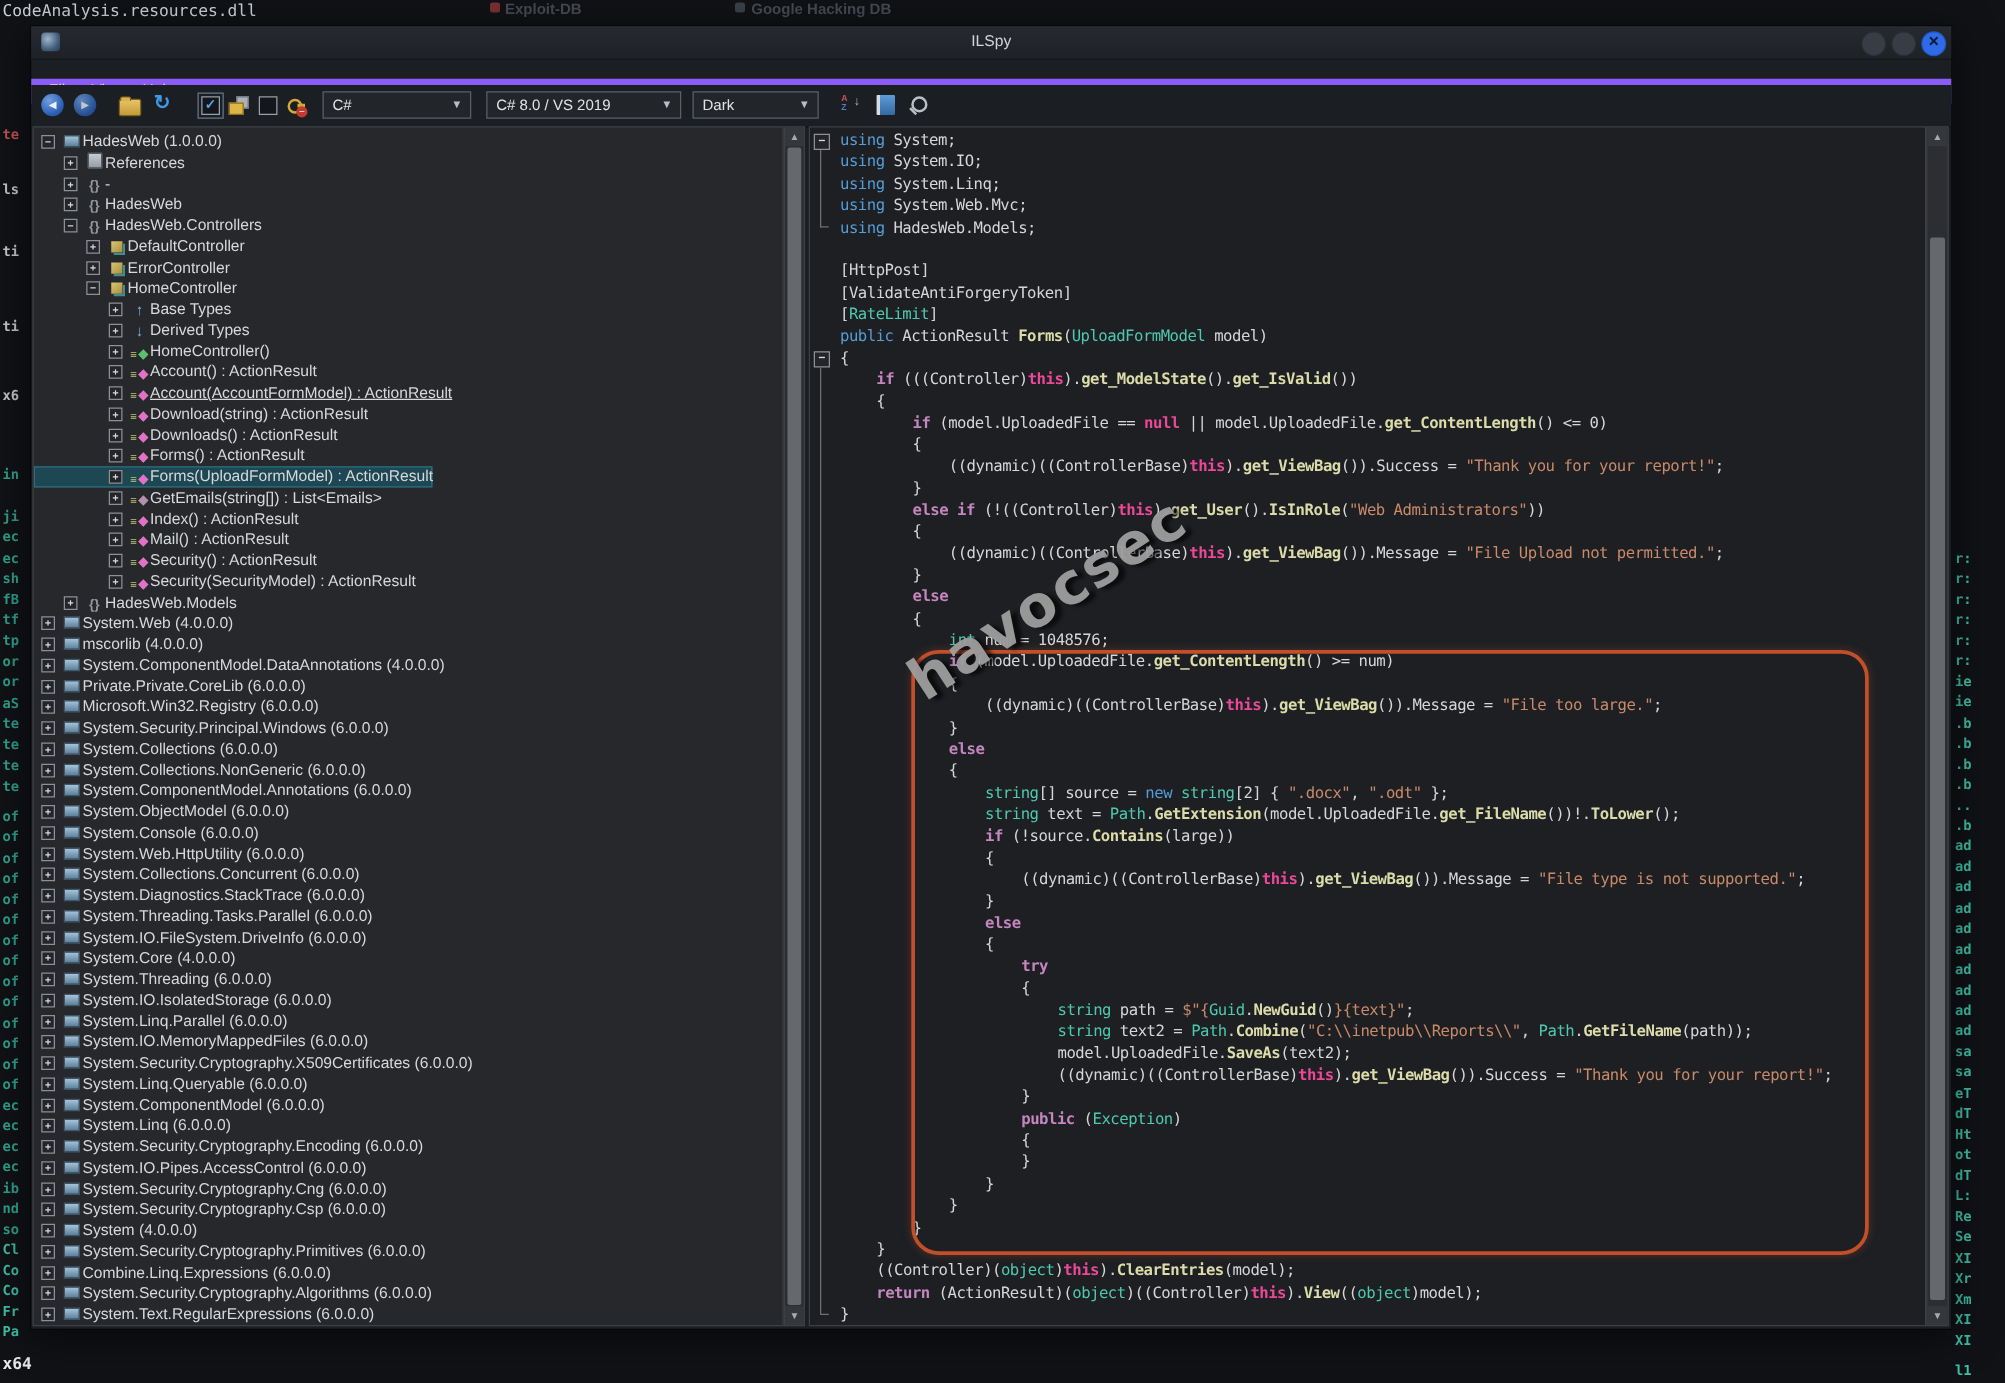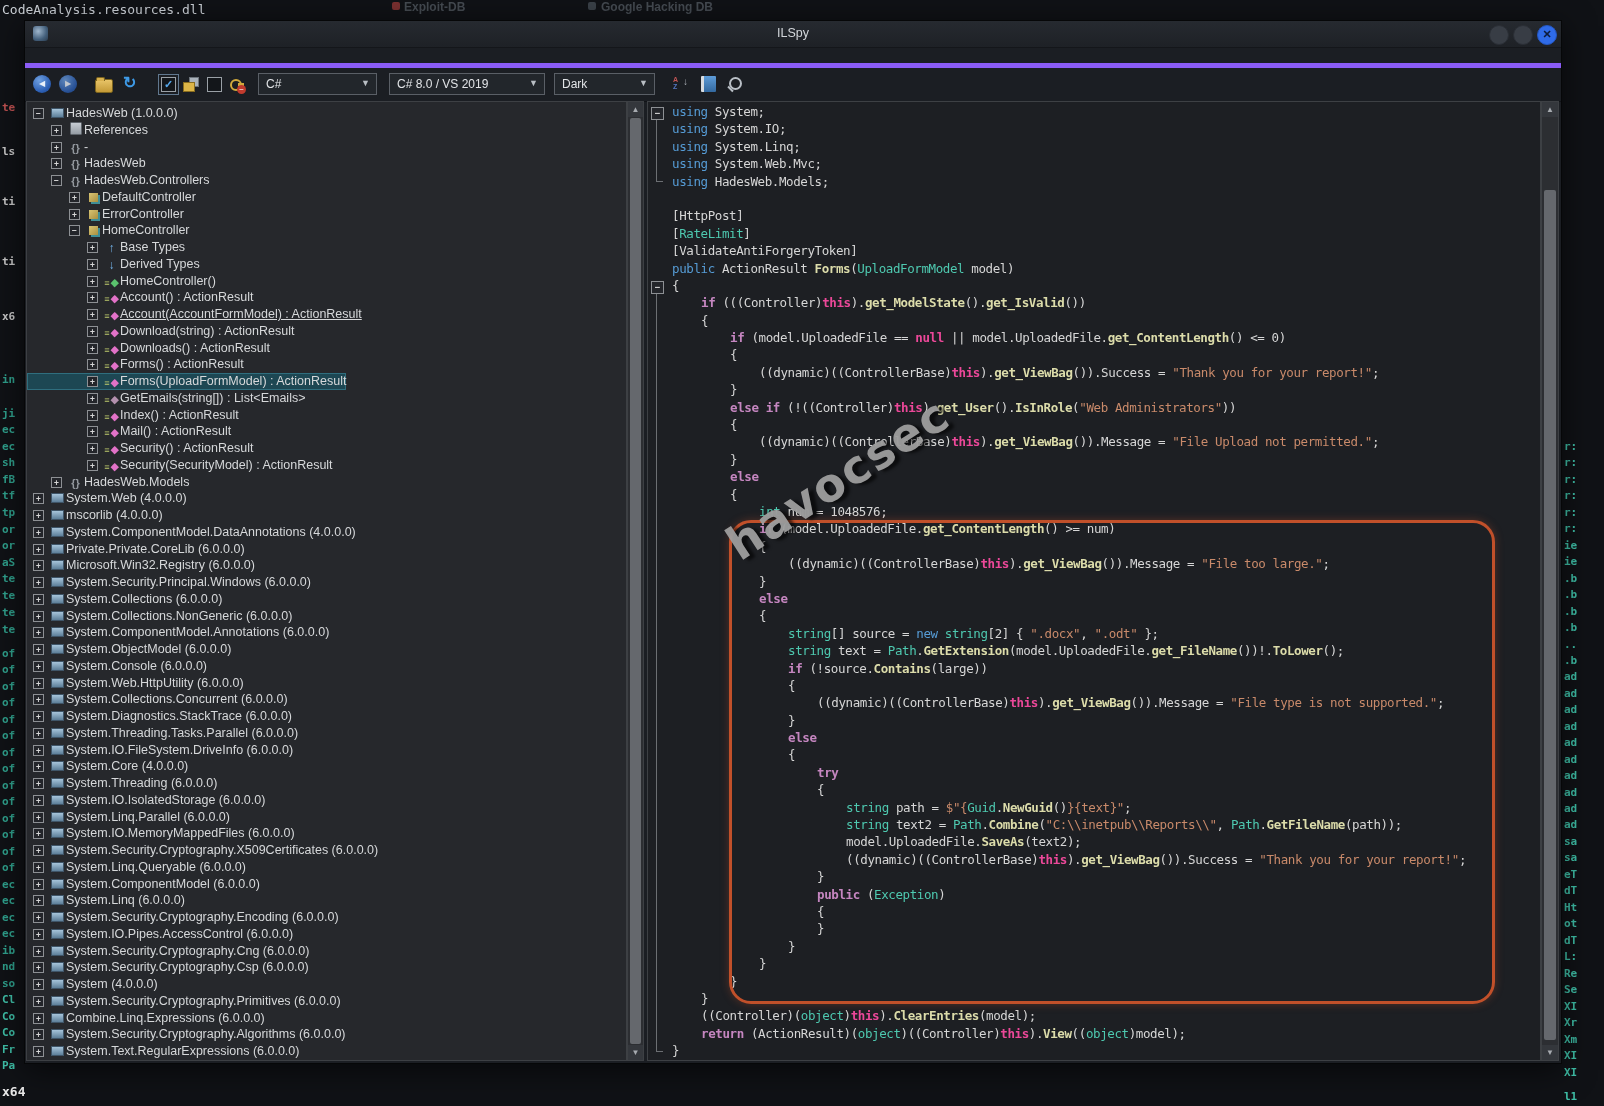--- a/index.html
+++ b/index.html
@@ -310,22 +310,22 @@
     <div class="foldguide" style="top:17px;height:62px;"></div>
     <div class="foldguide" style="top:192px;height:757px;"></div>
     <div id="codelines">
         <div class="cline" style="padding-left: 24px;"><span class="c-k">using</span><span class="c-w"> System;</span></div>
         <div class="cline" style="padding-left: 24px;"><span class="c-k">using</span><span class="c-w"> System.IO;</span></div>
         <div class="cline" style="padding-left: 24px;"><span class="c-k">using</span><span class="c-w"> System.Linq;</span></div>
         <div class="cline" style="padding-left: 24px;"><span class="c-k">using</span><span class="c-w"> System.Web.Mvc;</span></div>
         <div class="cline" style="padding-left: 24px;"><span class="c-k">using</span><span class="c-w"> HadesWeb.Models;</span></div>
         <div class="cline" style="padding-left: 24px;"></div>
         <div class="cline" style="padding-left: 24px;"><span class="c-w">[HttpPost]</span></div>
+        <div class="cline" style="padding-left: 24px;"><span class="c-w">[ValidateAntiForgeryToken]</span></div>
         <div class="cline" style="padding-left: 24px;"><span class="c-w">[</span><span class="c-t">RateLimit</span><span class="c-w">]</span></div>
-        <div class="cline" style="padding-left: 24px;"><span class="c-w">[ValidateAntiForgeryToken]</span></div>
         <div class="cline" style="padding-left: 24px;"><span class="c-k">public</span><span class="c-w"> ActionResult </span><span class="c-m">Forms</span><span class="c-w">(</span><span class="c-t">UploadFormModel</span><span class="c-w"> model)</span></div>
         <div class="cline" style="padding-left: 24px;"><span class="c-w">{</span></div>
         <div class="cline" style="padding-left: 53px;"><span class="c-p">if</span><span class="c-w"> (((Controller)</span><span class="c-b">this</span><span class="c-w">).</span><span class="c-m">get_ModelState</span><span class="c-w">().</span><span class="c-m">get_IsValid</span><span class="c-w">())</span></div>
         <div class="cline" style="padding-left: 53px;"><span class="c-w">{</span></div>
         <div class="cline" style="padding-left: 82px;"><span class="c-p">if</span><span class="c-w"> (model.UploadedFile == </span><span class="c-b">null</span><span class="c-w"> || model.UploadedFile.</span><span class="c-m">get_ContentLength</span><span class="c-w">() &lt;= 0)</span></div>
         <div class="cline" style="padding-left: 82px;"><span class="c-w">{</span></div>
         <div class="cline" style="padding-left: 111px;"><span class="c-w">((dynamic)((ControllerBase)</span><span class="c-b">this</span><span class="c-w">).</span><span class="c-m">get_ViewBag</span><span class="c-w">()).Success = </span><span class="c-s">"Thank you for your report!"</span><span class="c-w">;</span></div>
         <div class="cline" style="padding-left: 82px;"><span class="c-w">}</span></div>
         <div class="cline" style="padding-left: 82px;"><span class="c-p">else if</span><span class="c-w"> (!((Controller)</span><span class="c-b">this</span><span class="c-w">).</span><span class="c-m">get_User</span><span class="c-w">().</span><span class="c-m">IsInRole</span><span class="c-w">(</span><span class="c-s">"Web Administrators"</span><span class="c-w">))</span></div>
         <div class="cline" style="padding-left: 82px;"><span class="c-w">{</span></div>

